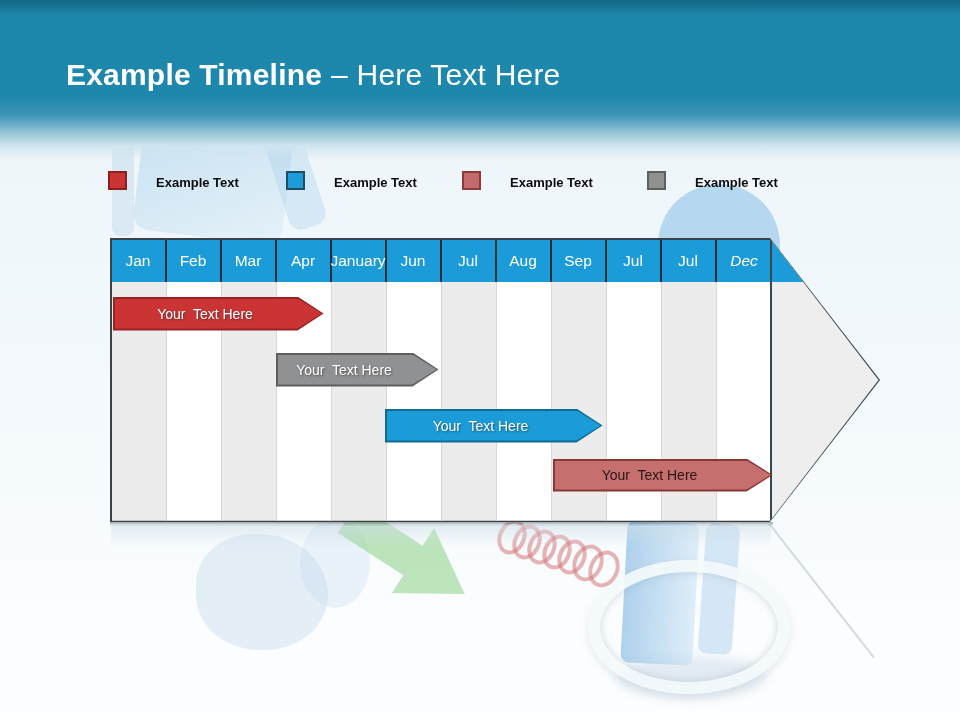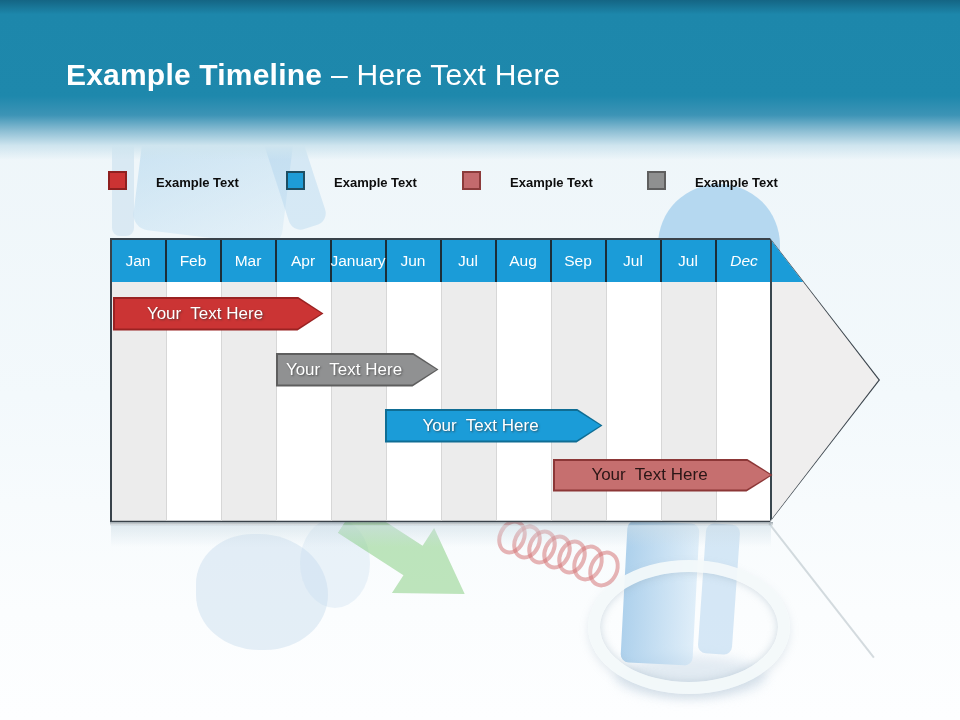--- a/index.html
+++ b/index.html
@@ -92,21 +92,21 @@
     color:#ffffff;font-size:15.5px;}
   .tl-month:last-child{border-right:none;font-style:italic;}
   .dec-line{position:absolute;left:658.5px;top:0;bottom:0;width:1.5px;background:#39464e;}
 
   
   .task{position:absolute;
     clip-path:polygon(0 0,calc(100% - 26px) 0,100% 50%,calc(100% - 26px) 100%,0 100%);}
   .task-fill{position:absolute;inset:2px;
     clip-path:polygon(0 0,calc(100% - 24px) 0,100% 50%,calc(100% - 24px) 100%,0 100%);}
   .task-label{position:absolute;inset:0;padding-right:26px;display:flex;align-items:center;
-    justify-content:center;font-size:17px;white-space:pre;}
+    justify-content:center;font-size:14px;white-space:pre;}
   .task-label.lite{text-shadow:1px 1px 2px rgba(50,50,50,.65);}
 </style>
 </head>
 <body>
 
 <div class="slide">
 
   <div class="ghost ghost-strip"></div>
   <div class="ghost ghost-figure"></div>
   <div class="ghost ghost-figure-arm"></div>

